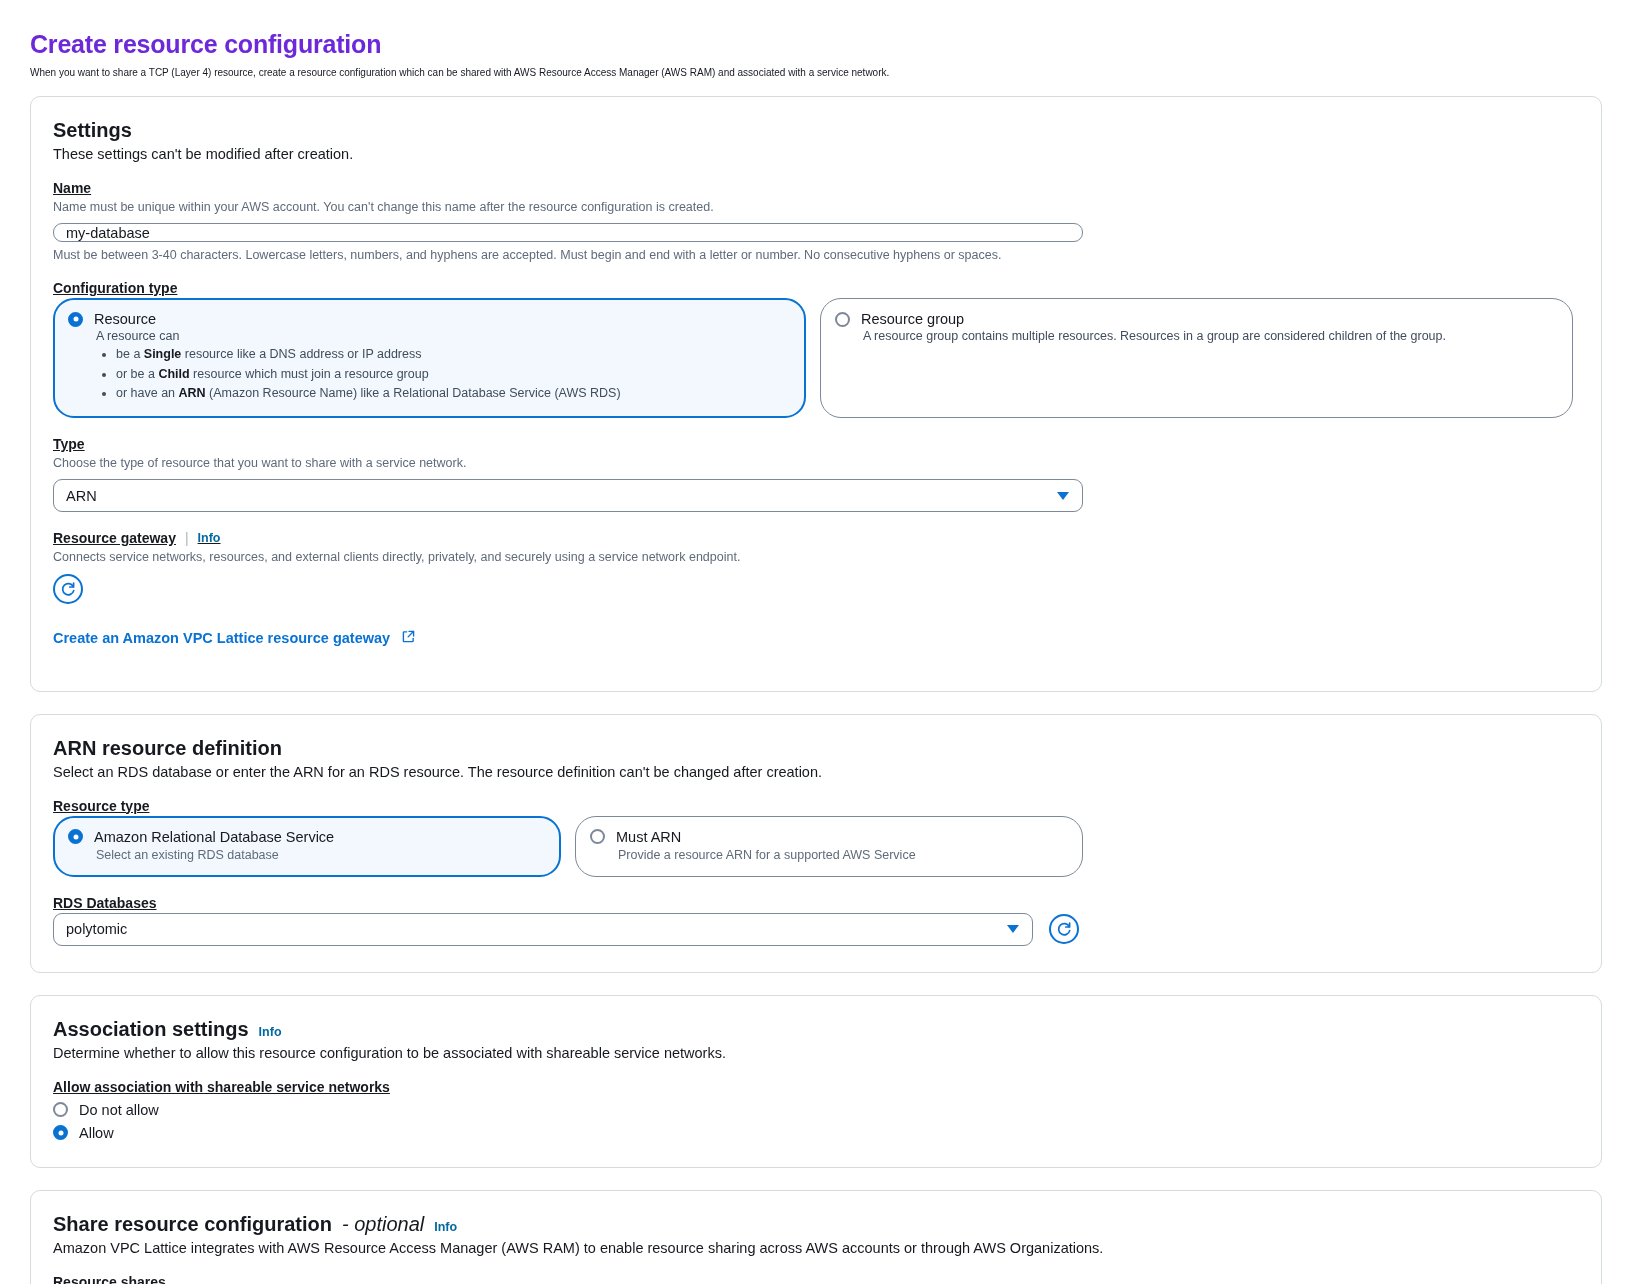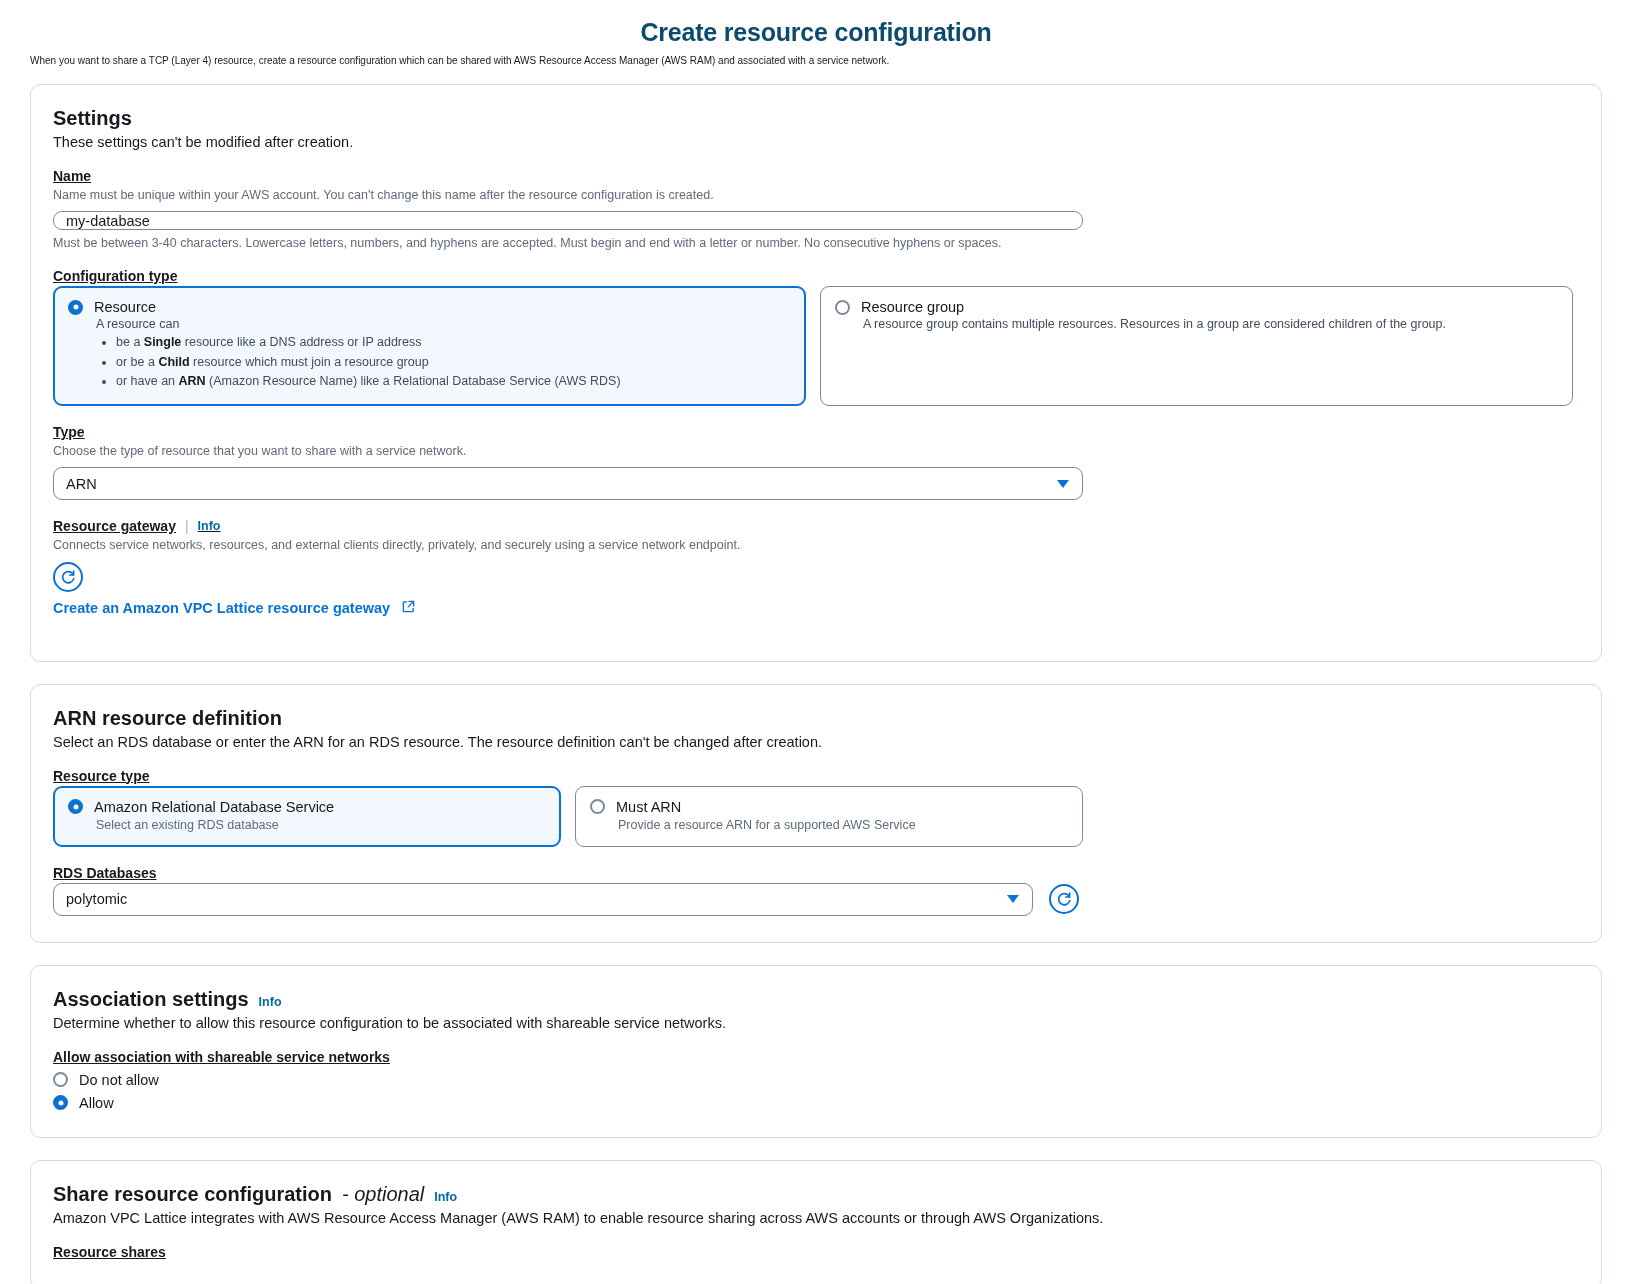--- a/index.html
+++ b/index.html
@@ -8,22 +8,22 @@
     background: #ffffff;
     font-family: "Liberation Sans", sans-serif;
     color: #16191f;
   }
   body { width: 1632px; min-height: 1284px; }
 
   .page { padding: 10px 30px 28px 30px; }
 
   
   .page-title {
-    font-size: 25px; font-weight: bold; color: #0c4a6e;
-    letter-spacing: -0.2px; margin: 8px 0 8px 0; text-align: center;
+    font-size: 25px; font-weight: bold; color: #6d28d9;
+    letter-spacing: -0.2px; margin: 20px 0 8px 0;
   }
   .page-desc { font-size: 10px; color: #16191f; margin-bottom: 18px; }
 
   
   .panel {
     border: 1px solid #d5dbdb; border-radius: 10px;
     background: #ffffff; padding: 22px 22px 26px 22px;
     margin-bottom: 22px;
   }
   .panel-title {
@@ -80,28 +80,28 @@
     border: 2px solid #0972d3; display: inline-flex;
     align-items: center; justify-content: center; cursor: pointer;
     background: #fff; flex: none;
   }
   .refresh-btn svg { display: block; }
 
   
   .ext-link {
     display: inline-flex; align-items: flex-start; gap: 12px;
     color: #0972d3; font-size: 14.5px; font-weight: bold;
-    text-decoration: none; cursor: pointer; margin-top: 8px;
+    text-decoration: none; cursor: pointer; margin-top: 26px;
   }
   .ext-icon { display: inline-block; }
 
   
   .tiles { display: flex; gap: 14px; }
   .tile {
-    flex: 1 1 0; border: 1px solid #7d8998; border-radius: 9px;
+    flex: 1 1 0; border: 1px solid #7d8998; border-radius: 21px;
     background: #fff; padding: 12px 14px 14px 14px; cursor: pointer;
     min-height: 56px;
   }
   .tile.selected {
     border: 2px solid #0972d3; background: #f2f8fd;
     padding: 11px 13px 13px 13px;
   }
   .tile-head { display: flex; align-items: center; gap: 11px; }
   .tile-title { font-size: 14.5px; color: #16191f; }
   .tile-body { margin-left: 28px; }

